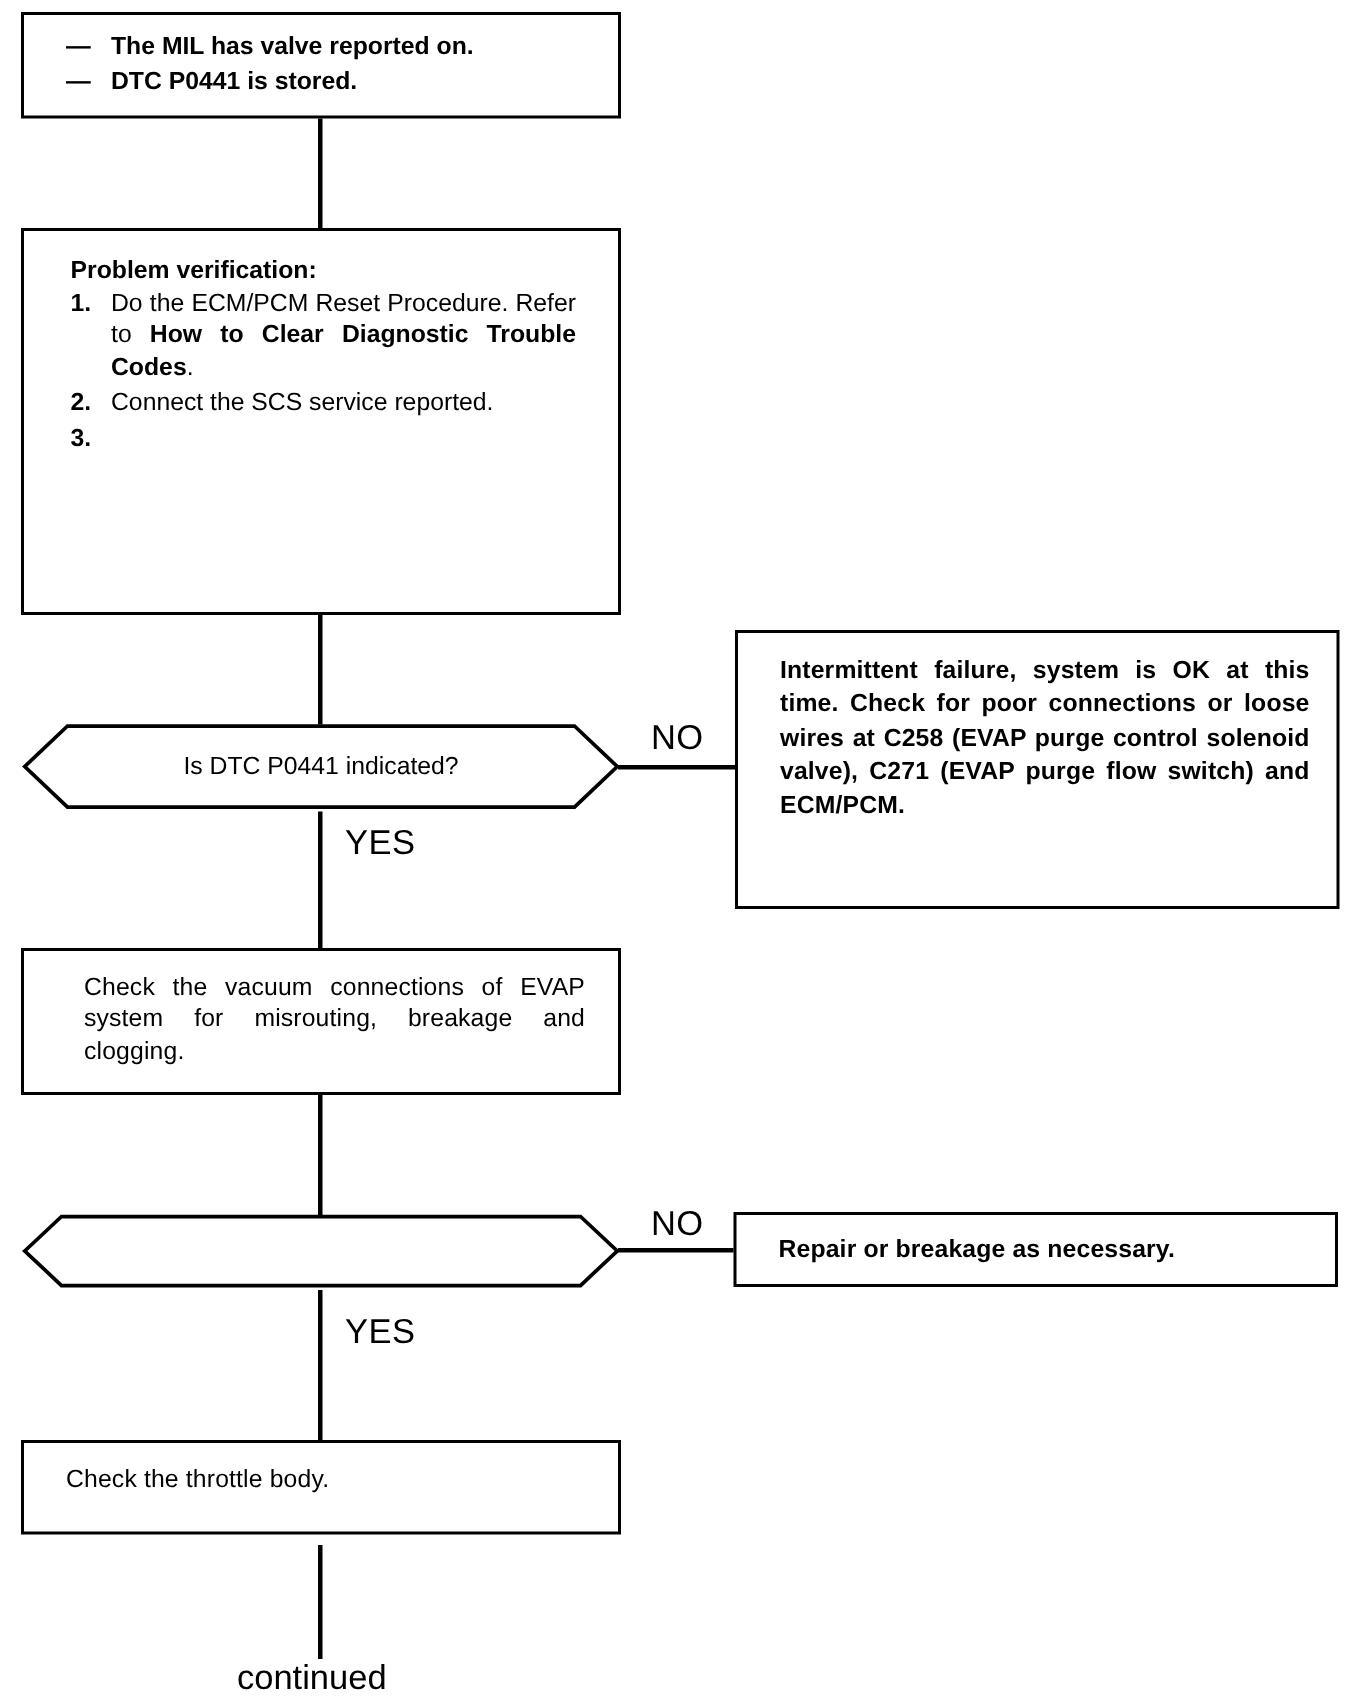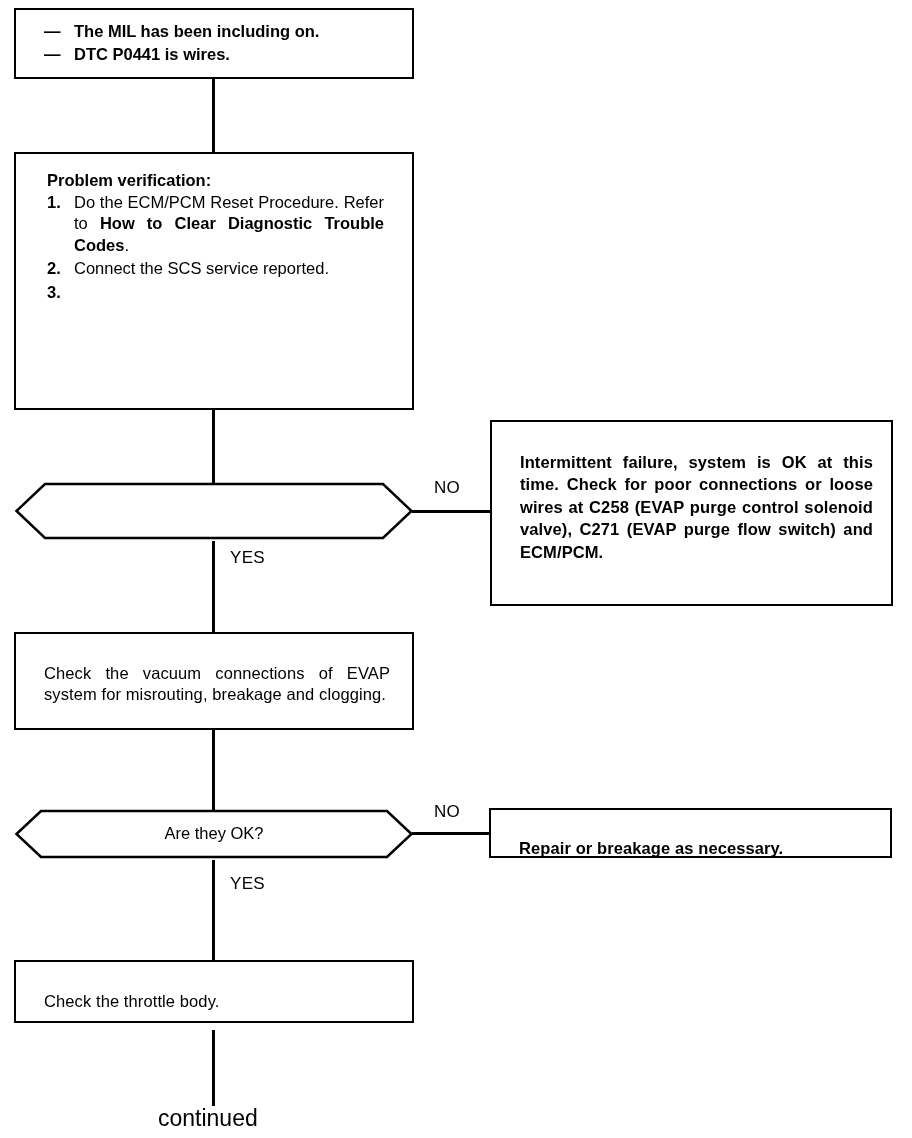--- a/index.html
+++ b/index.html
@@ -24,40 +24,39 @@
     position: absolute;
     box-sizing: border-box;
     border: 2.5px solid #000;
     background: #fff;
   }
   .txt {
     font-size: 16.5px;
     line-height: 1.30;
     letter-spacing: 0.1px;
     white-space: pre-wrap;
-    margin-top: 15px;
   }
   .bold { font-weight: bold; }
 
   
   .vline {
     position: absolute;
     width: 2.5px;
     background: #000;
   }
   .hline {
     position: absolute;
     height: 2.5px;
     background: #000;
   }
 
   
   .branch-label {
     position: absolute;
-    font-size: 17px;
+    font-size: 23px;
     letter-spacing: 0.3px;
   }
 
   
   .hex {
     position: absolute;
   }
   .hex svg { display: block; }
   .hex-text {
     position: absolute;
@@ -109,25 +108,25 @@
 </style>
 </head>
 <body>
 
 <div id="canvas">
 
   <div class="box" style="left:14px; top:8px; width:400px; height:71px;">
     <div style="padding:10px 0 0 28px;">
       <div class="dash-line">
         <span class="dash-mark">—</span>
-        <span>The MIL has been including on.</span>
+        <span>The MIL has valve reported on.</span>
       </div>
       <div class="dash-line">
         <span class="dash-mark">—</span>
-        <span>DTC P0441 is wires.</span>
+        <span>DTC P0441 is stored.</span>
       </div>
     </div>
   </div>
 
   <div class="vline" style="left:212px; top:79px; height:74px;"></div>
 
   <div class="box" style="left:14px; top:152px; width:400px; height:258px;">
     <div style="padding:17px 28px 0 31px;">
       <div class="pv-title">Problem verification:</div>
       <ul class="pv-list">
@@ -145,47 +144,47 @@
       </ul>
     </div>
   </div>
 
   <div class="vline" style="left:212px; top:410px; height:73px;"></div>
 
   <div class="hex" style="left:14px; top:481px; width:400px; height:60px;">
     <svg width="400" height="60" viewBox="0 0 400 60">
       <polygon points="2.5,30 31,3 369,3 397.5,30 369,57 31,57" fill="#ffffff" stroke="#000000" stroke-width="2.5" stroke-linejoin="miter"></polygon>
     </svg>
+    <div class="hex-text" style="top:21px;">Is DTC P0441 indicated?</div>
   </div>
 
   <div class="hline" style="left:412px; top:510px; width:80px;"></div>
   <div class="branch-label" style="left:434px; top:478px;">NO</div>
 
   <div class="box" style="left:490px; top:420px; width:403px; height:186px;">
     <div style="padding:14px 18px 0 28px;">
       <div class="txt bold" style="line-height:1.36; text-align:justify;">Intermittent failure, system is OK at this time. Check for poor connections or loose wires at C258 (EVAP purge control solenoid valve), C271 (EVAP purge flow switch) and ECM/PCM.</div>
     </div>
   </div>
 
   <div class="vline" style="left:212px; top:541px; height:92px;"></div>
   <div class="branch-label" style="left:230px; top:548px;">YES</div>
 
   <div class="box" style="left:14px; top:632px; width:400px; height:98px;">
-    <div style="padding:14px 22px 0 28px;">
+    <div style="padding:14px 22px 0 40px;">
       <div class="txt" style="text-align:justify;">Check the vacuum connections of EVAP system for misrouting, breakage and clogging.</div>
     </div>
   </div>
 
   <div class="vline" style="left:212px; top:730px; height:80px;"></div>
 
   <div class="hex" style="left:14px; top:808px; width:400px; height:52px;">
     <svg width="400" height="52" viewBox="0 0 400 52">
       <polygon points="2.5,26 27,3 373,3 397.5,26 373,49 27,49" fill="#ffffff" stroke="#000000" stroke-width="2.5" stroke-linejoin="miter"></polygon>
     </svg>
-    <div class="hex-text" style="top:16px;">Are they OK?</div>
   </div>
 
   <div class="hline" style="left:412px; top:832px; width:78px;"></div>
   <div class="branch-label" style="left:434px; top:802px;">NO</div>
 
   <div class="box" style="left:489px; top:808px; width:403px; height:50px;">
     <div style="padding:13px 0 0 28px;">
       <div class="txt bold">Repair or breakage as necessary.</div>
     </div>
   </div>

